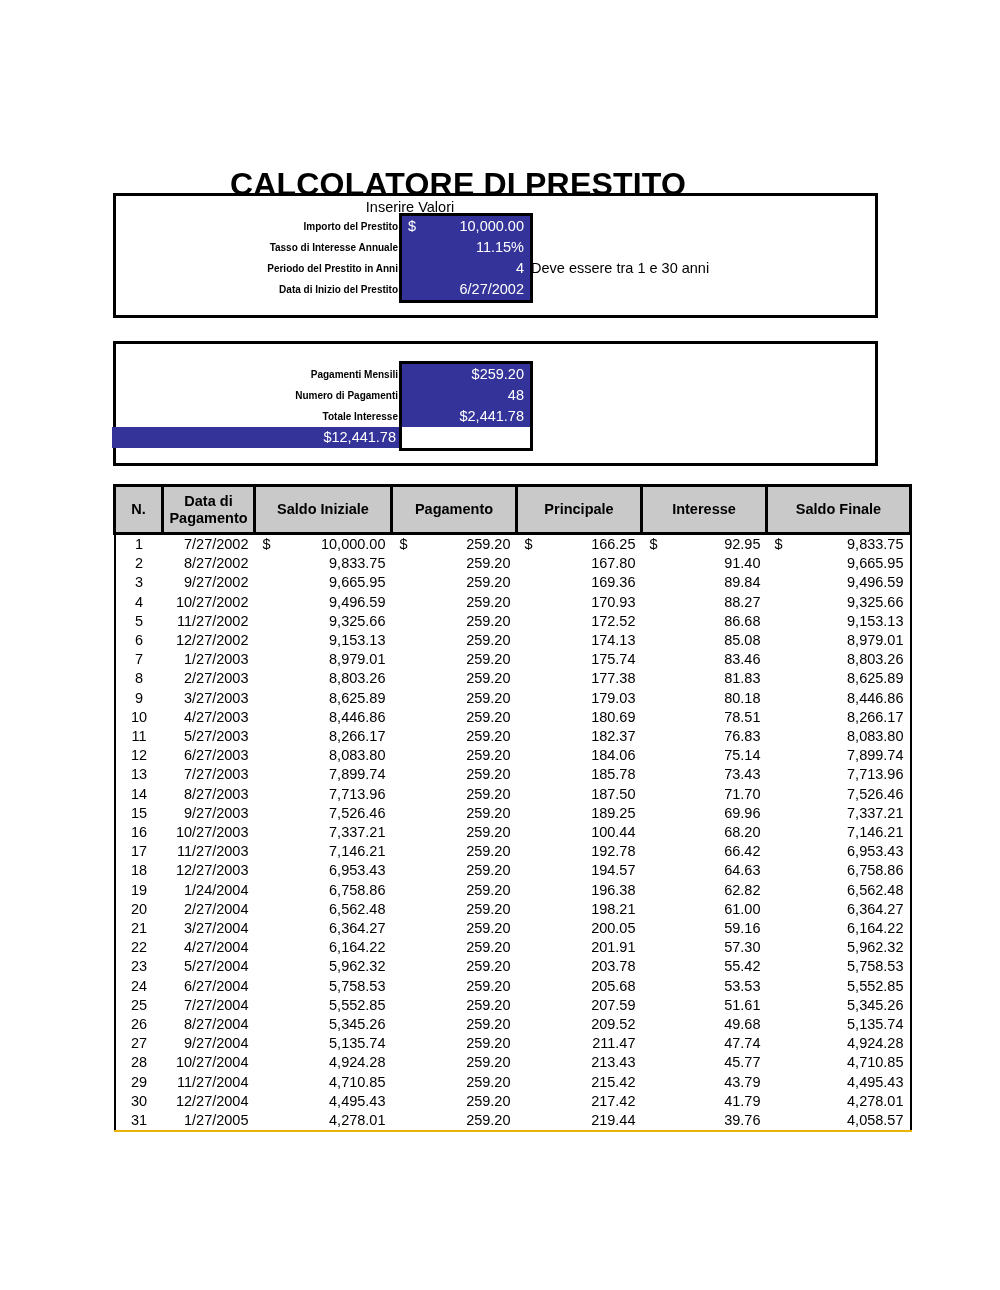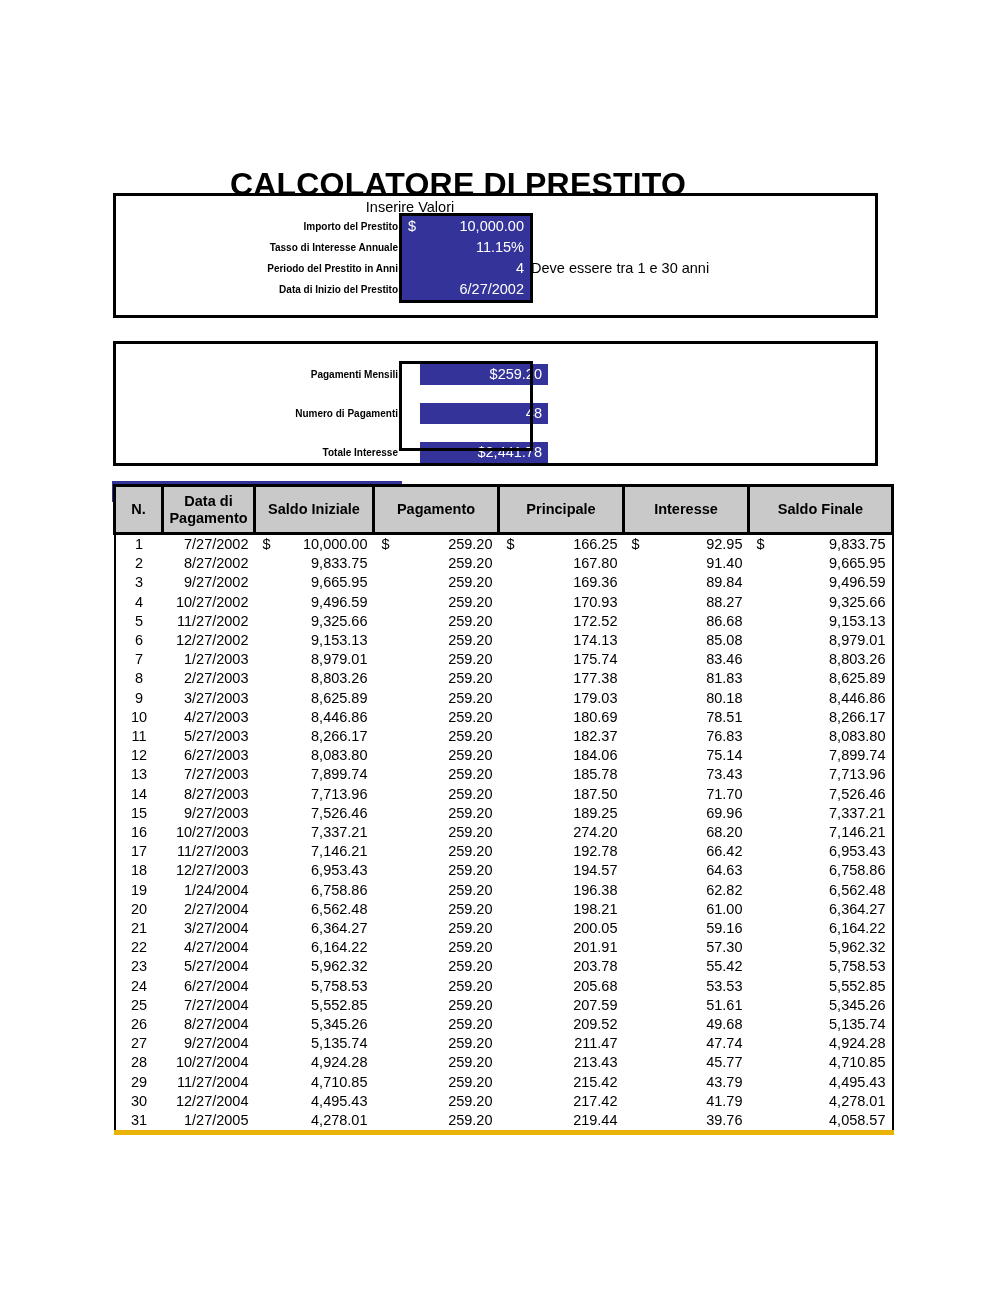--- a/index.html
+++ b/index.html
@@ -52,21 +52,21 @@
     font-weight: normal;
   }
 
   
   .field-grid {
     position: absolute;
     display: grid;
     grid-template-columns: 290px 128px;
   }
   #input-fields   { left: 112px; top: 216px; }
-  #summary-fields { left: 112px; top: 364px; gap: 18px; }
+  #summary-fields { left: 112px; top: 364px; }
 
   .field-label {
     text-align: right;
     font-size: 10px;
     font-weight: bold;
     line-height: 21px;
     height: 21px;
     padding-right: 4px;
     box-sizing: border-box;
     white-space: nowrap;
@@ -140,21 +140,21 @@
   table.schedule tbody td {
     border: none;
     padding: 0 6px;
     height: 19.2px;
     line-height: 19.2px;
     white-space: nowrap;
     box-sizing: border-box;
   }
   table.schedule tbody tr td:first-child { border-left: 2px solid #000000; }
   table.schedule tbody tr td:last-child  { border-right: 2px solid #000000; }
-  table.schedule tbody tr:last-child td  { border-bottom: 5px solid #eab308; }
+  table.schedule tbody tr:last-child td  { border-bottom: 2px solid #eab308; }
 
   .c-num   { text-align: center; width: 48px; }
   .c-date  { text-align: right;  width: 92px; padding-right: 8px; }
   .c-money { text-align: right;  width: 125px; position: relative; padding-right: 10px; }
   .c-money .cur {
     position: absolute;
     left: 8px;
     top: 0;
   }
 </style>
@@ -193,21 +193,21 @@
     <div class="field-value">$12,441.78</div>
   </div>
 <div class="blue-frame" id="summary-blue-frame"></div>
 
 <div id="schedule-wrap">
   <table class="schedule">
     <thead>
       <tr id="schedule-head-row">
           <th style="width: 48px;">N.</th>
           <th style="width: 92px;">Data di Pagamento</th>
-          <th style="width: 119px;">Saldo Iniziale</th>
+          <th style="width: 137px;">Saldo Iniziale</th>
           <th style="width: 125px;">Pagamento</th>
           <th style="width: 125px;">Principale</th>
           <th style="width: 125px;">Interesse</th>
           <th style="width: 144px;">Saldo Finale</th>
         </tr>
     </thead>
     <tbody id="schedule-body">
         <tr>
           <td class="c-num">1</td>
           <td class="c-date">7/27/2002</td>
@@ -341,21 +341,21 @@
           <td class="c-money">259.20</td>
           <td class="c-money">189.25</td>
           <td class="c-money">69.96</td>
           <td class="c-money">7,337.21</td>
         </tr>
         <tr>
           <td class="c-num">16</td>
           <td class="c-date">10/27/2003</td>
           <td class="c-money">7,337.21</td>
           <td class="c-money">259.20</td>
-          <td class="c-money">274.20</td>
+          <td class="c-money">100.44</td>
           <td class="c-money">68.20</td>
           <td class="c-money">7,146.21</td>
         </tr>
         <tr>
           <td class="c-num">17</td>
           <td class="c-date">11/27/2003</td>
           <td class="c-money">7,146.21</td>
           <td class="c-money">259.20</td>
           <td class="c-money">192.78</td>
           <td class="c-money">66.42</td>

